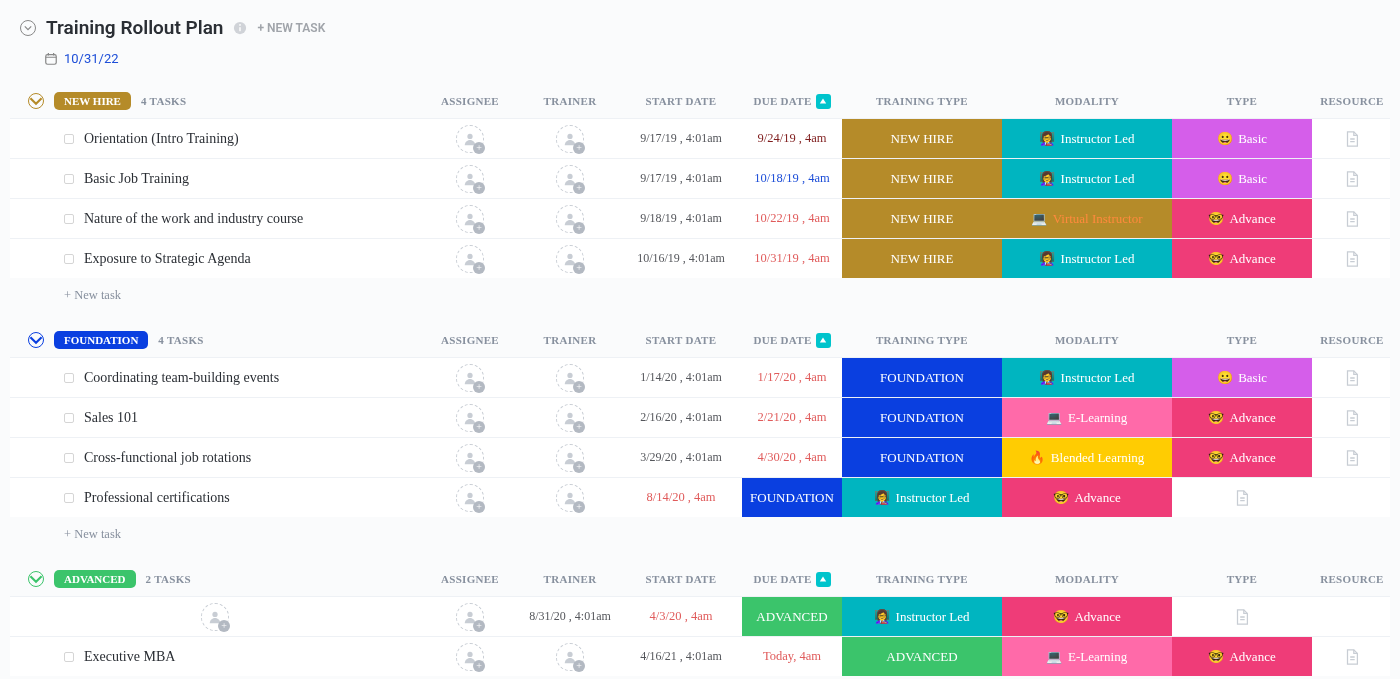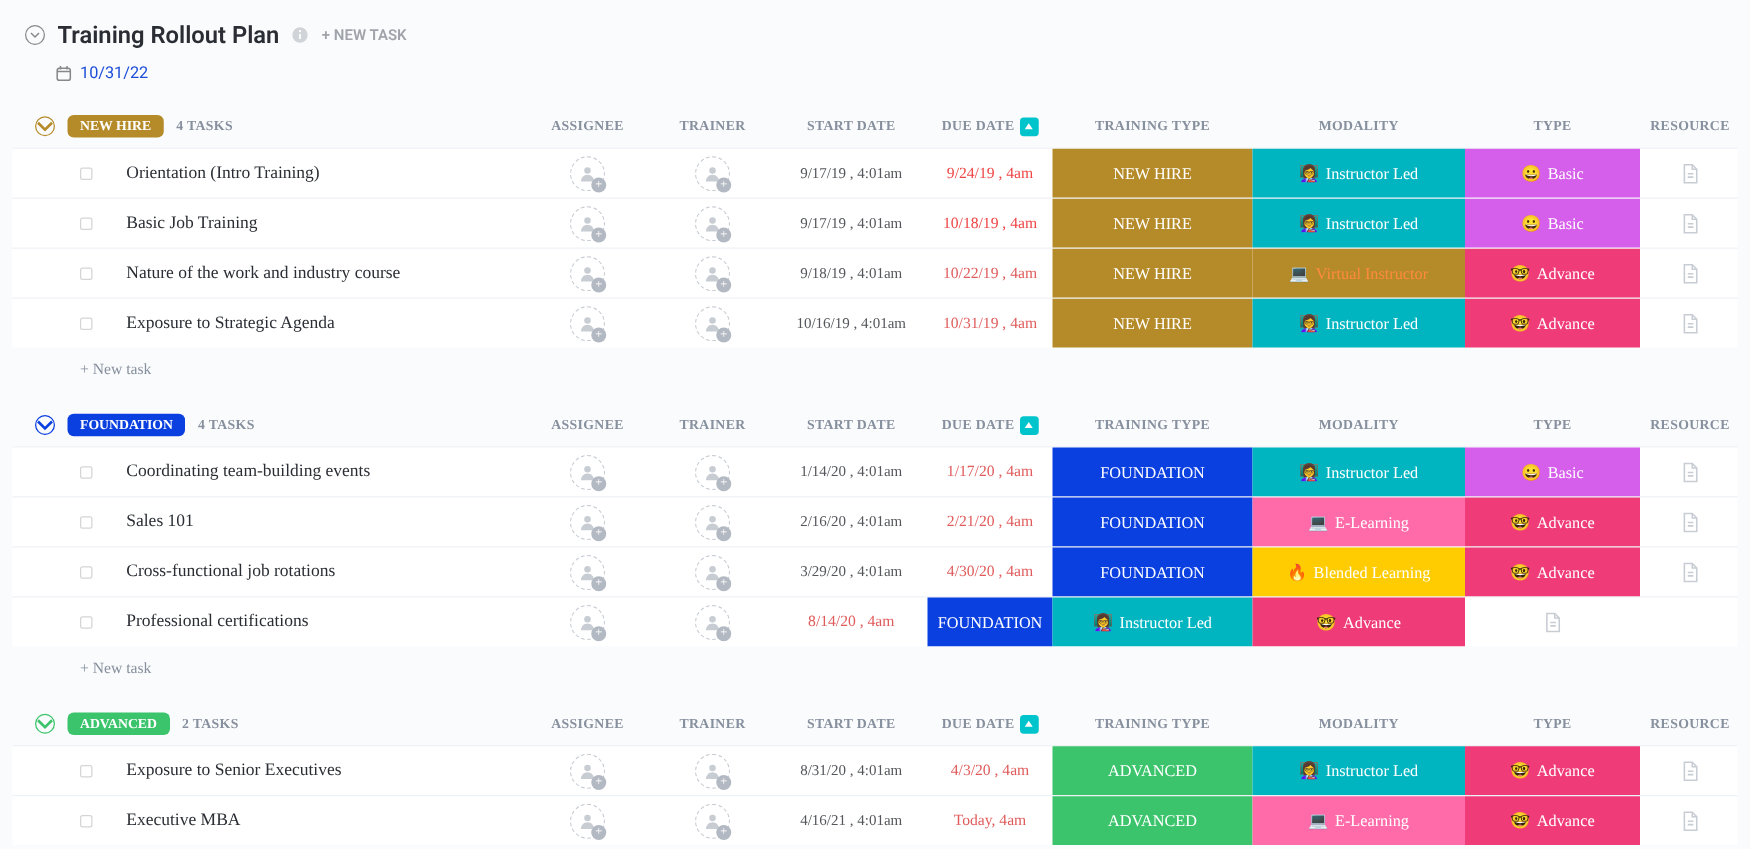--- a/index.html
+++ b/index.html
@@ -21,21 +21,21 @@
 .group-chev { width: 16px; height: 16px; border-radius: 50%; display: inline-flex; align-items: center; justify-content: center; cursor: pointer; border: 1.5px solid; }
 .pill { display: inline-flex; align-items: center; padding: 3px 10px; border-radius: 5px; font-size: 11px; font-weight: 700; color: #fff; }
 .task-count { font-size: 11px; color: #87909e; font-weight: 600; letter-spacing: .3px; }
 .col-head { text-align: center; letter-spacing: .3px; }
 .due-head { display: inline-flex; align-items: center; justify-content: center; gap: 4px; }
 .sort-icon { width: 15px; height: 15px; background: #00c4cc; border-radius: 3px; display: inline-flex; align-items: center; justify-content: center; }
 .sort-icon svg { width: 8px; height: 8px; fill: #fff; }
 
 .row { display: grid; grid-template-columns: 410px 100px 100px 122px 100px 160px 170px 140px 80px; align-items: stretch; height: 40px; background: #fff; border-top: 1px solid #eef1f5; }
 .group .row:last-of-type { border-bottom: 1px solid #eef1f5; }
-.name-cell { display: flex; align-items: center; gap: 27px; padding-left: 54px; color: #2a2e34; font-size: 14px; overflow: hidden; white-space: nowrap; text-overflow: ellipsis; }
+.name-cell { display: flex; align-items: center; gap: 10px; padding-left: 54px; color: #2a2e34; font-size: 14px; overflow: hidden; white-space: nowrap; text-overflow: ellipsis; }
 .status-sq { width: 10px; height: 10px; border: 1.5px solid #d5d5d5; border-radius: 2px; flex-shrink: 0; cursor: pointer; }
 .avatar-cell { display: flex; align-items: center; justify-content: center; }
 .avatar { width: 28px; height: 28px; border: 1.5px dashed #c8cdd4; border-radius: 50%; display: inline-flex; align-items: center; justify-content: center; position: relative; cursor: pointer; }
 .avatar svg.person { width: 14px; height: 14px; fill: #c8cdd4; }
 .avatar .plus { position: absolute; bottom: -2px; right: -2px; width: 12px; height: 12px; background: #b3b9c2; border-radius: 50%; color: #fff; font-size: 10px; line-height: 12px; text-align: center; }
 .date-cell { display: flex; align-items: center; justify-content: center; font-size: 12px; color: #54565b; white-space: nowrap; }
 .due-cell { display: flex; align-items: center; justify-content: center; font-size: 12.5px; white-space: nowrap; font-weight: 500; }
 .tag-cell { display: flex; align-items: center; justify-content: center; color: #fff; font-size: 13px; font-weight: 500; height: 100%; gap: 5px; }
 .res-cell { display: flex; align-items: center; justify-content: center; }
 .res-cell svg { width: 18px; height: 18px; fill: none; stroke: #c8cdd4; stroke-width: 1.4; cursor: pointer; }
@@ -111,21 +111,21 @@
           <div class="avatar-cell">
             <span class="avatar">
               <svg class="person" viewBox="0 0 16 16">
                 <circle cx="8" cy="5" r="3"></circle>
                 <path d="M2 15c0-3.3 2.7-6 6-6s6 2.7 6 6z"></path>
               </svg>
               <span class="plus">+</span>
             </span>
           </div>
           <div class="date-cell">9/17/19 , 4:01am</div>
-          <div class="due-cell" style="color:#ef4444">9/24/19 , 4am</div>
+          <div class="due-cell" style="color:#7f1d1d">9/24/19 , 4am</div>
           <div class="tag-cell" style="background:#b58b29">NEW HIRE</div>
           <div class="tag-cell" style="background:#00b5c0;color:#fff">
             <span>👩‍🏫</span>
             <span>Instructor Led</span>
           </div>
           <div class="tag-cell" style="background:#d55eea">
             <span>😀</span>
             <span>Basic</span>
           </div>
           <div class="res-cell">
@@ -153,21 +153,21 @@
           <div class="avatar-cell">
             <span class="avatar">
               <svg class="person" viewBox="0 0 16 16">
                 <circle cx="8" cy="5" r="3"></circle>
                 <path d="M2 15c0-3.3 2.7-6 6-6s6 2.7 6 6z"></path>
               </svg>
               <span class="plus">+</span>
             </span>
           </div>
           <div class="date-cell">9/17/19 , 4:01am</div>
-          <div class="due-cell" style="color:#ef4444">10/18/19 , 4am</div>
+          <div class="due-cell" style="color:#1d4ed8">10/18/19 , 4am</div>
           <div class="tag-cell" style="background:#b58b29">NEW HIRE</div>
           <div class="tag-cell" style="background:#00b5c0;color:#fff">
             <span>👩‍🏫</span>
             <span>Instructor Led</span>
           </div>
           <div class="tag-cell" style="background:#d55eea">
             <span>😀</span>
             <span>Basic</span>
           </div>
           <div class="res-cell">
@@ -475,24 +475,20 @@
               <svg viewBox="0 0 10 10">
                 <path d="M5 2 L9 8 L1 8 Z"></path>
               </svg>
             </span></div>
           <div class="col-head">TRAINING TYPE</div>
           <div class="col-head">MODALITY</div>
           <div class="col-head">TYPE</div>
           <div class="col-head">RESOURCE</div>
         </div>
         <div class="row">
-          <div class="name-cell">
-            <span class="status-sq"></span>
-            <span>Exposure to Senior Executives</span>
-          </div>
           <div class="avatar-cell">
             <span class="avatar">
               <svg class="person" viewBox="0 0 16 16">
                 <circle cx="8" cy="5" r="3"></circle>
                 <path d="M2 15c0-3.3 2.7-6 6-6s6 2.7 6 6z"></path>
               </svg>
               <span class="plus">+</span>
             </span>
           </div>
           <div class="avatar-cell">

